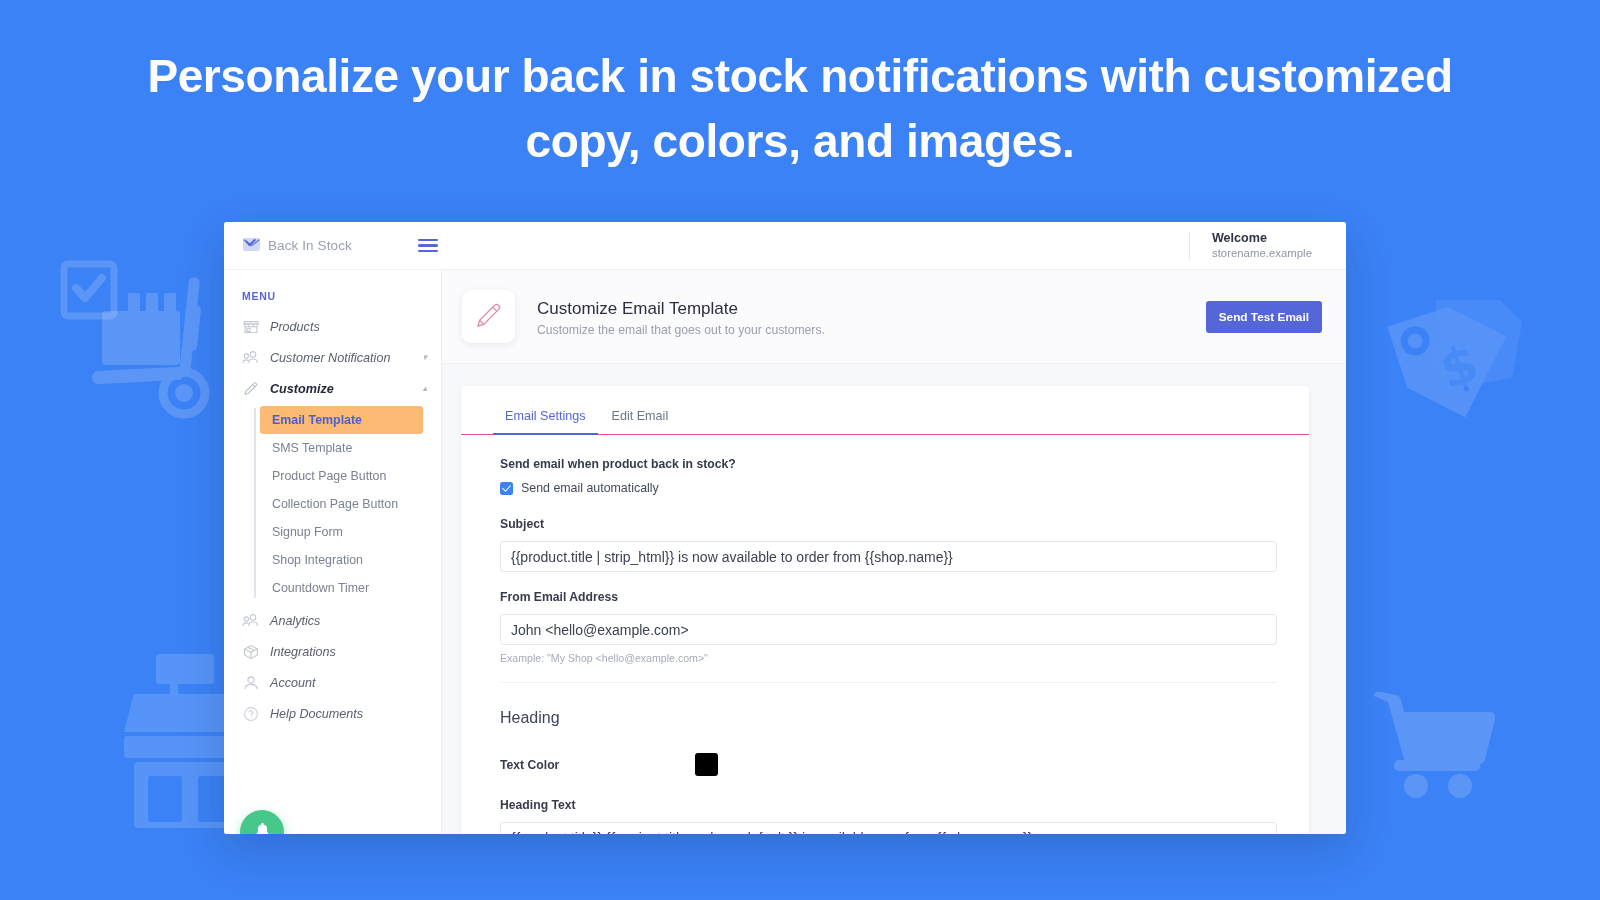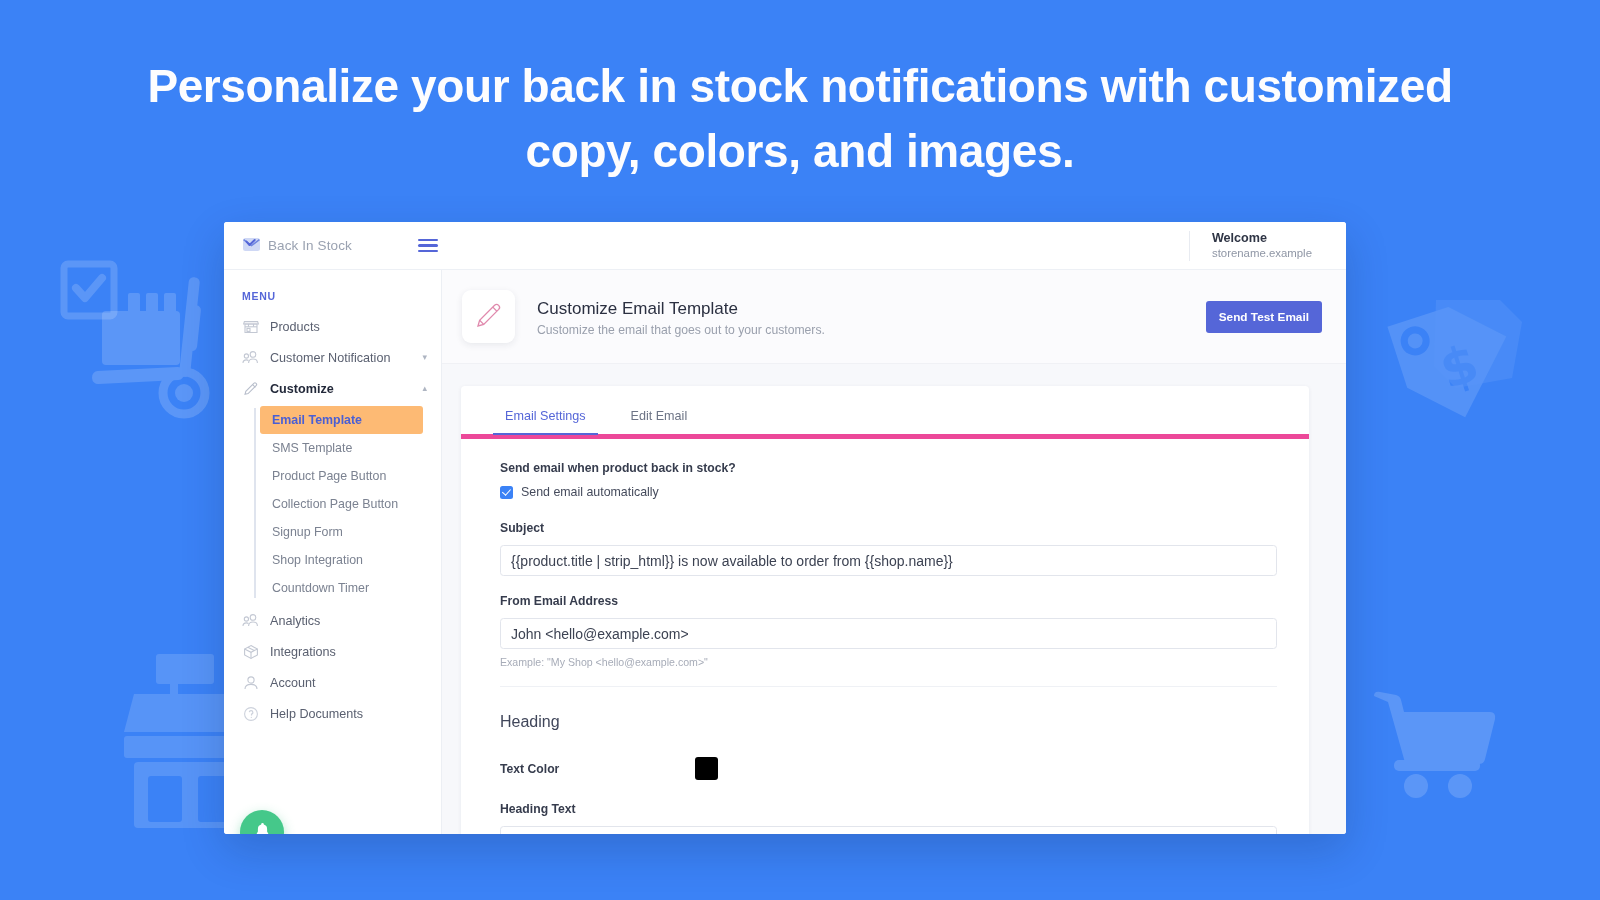--- a/index.html
+++ b/index.html
@@ -18,21 +18,21 @@
   .bg-deco svg { display: block; }
   .deco-clipboard { left: 58px;  top: 258px; opacity: .16; }
   .deco-dolly     { left: 88px;  top: 275px; opacity: .16; }
   .deco-store     { left: 120px; top: 648px; opacity: .14; }
   .deco-tag       { left: 1378px; top: 282px; opacity: .15; }
   .deco-cart      { left: 1372px; top: 690px; opacity: .16; }
 
   
   .headline {
     position: absolute;
-    top: 54px; left: 0; right: 0;
+    top: 44px; left: 0; right: 0;
     text-align: center;
     color: #fdfdfe;
     font-size: 46px;
     font-weight: bold;
     line-height: 1.42;
     letter-spacing: -0.4px;
     padding: 0 110px;
   }
 
   
@@ -90,21 +90,21 @@
     position: relative;
     flex: 0 0 218px;
   }
   .menu-label {
     font-size: 10.5px; font-weight: bold; letter-spacing: .75px;
     color: #5566d8; padding: 6px 0 9px 18px;
   }
   .nav-item {
     display: flex; align-items: center; gap: 11px;
     height: 31px; padding: 0 14px 0 18px;
-    cursor: pointer; position: relative;
+    cursor: pointer; position: relative; font-style: italic;
   }
   .nav-item .nav-ico { width: 17px; height: 17px; flex: 0 0 17px; display:flex; align-items:center; justify-content:center; }
   .nav-item .nav-txt { font-size: 12.6px; color: #5a6070; white-space: nowrap; }
   .nav-item.bold .nav-txt { color: #23293a; font-weight: bold; }
   .chev { margin-left: auto; color: #aeb5c2; font-size: 9px; line-height: 1; }
 
   .subnav { position: relative; padding-left: 36px; margin: 2px 0 3px 0; }
   .subnav::before {
     content: ""; position: absolute; left: 30px; top: 2px; bottom: 4px;
     width: 1.5px; background: #dfe4ee;
@@ -159,23 +159,23 @@
 
   .card {
     margin: 22px 37px 0 19px;
     background: #fff;
     border-radius: 4px;
     box-shadow: 0 1px 4px rgba(35,45,75,.07);
     padding: 0 0 30px 0;
     min-height: 460px;
   }
   .tabs {
-    display: flex; gap: 21px;
+    display: flex; gap: 2px;
     padding: 14px 32px 0 32px;
-    border-bottom: 5px solid #ec4899;
+    border-bottom: 1px solid #ec4899;
   }
   .tab {
     font-size: 12.6px; color: #6d7486;
     padding: 9px 12px 10px 12px;
     border-bottom: 2.5px solid transparent;
     cursor: pointer; margin-bottom: -1px;
   }
   .tab.active { color: #5566d8; border-bottom-color: #5566d8; }
 
   .form { padding: 22px 32px 0 39px; }

